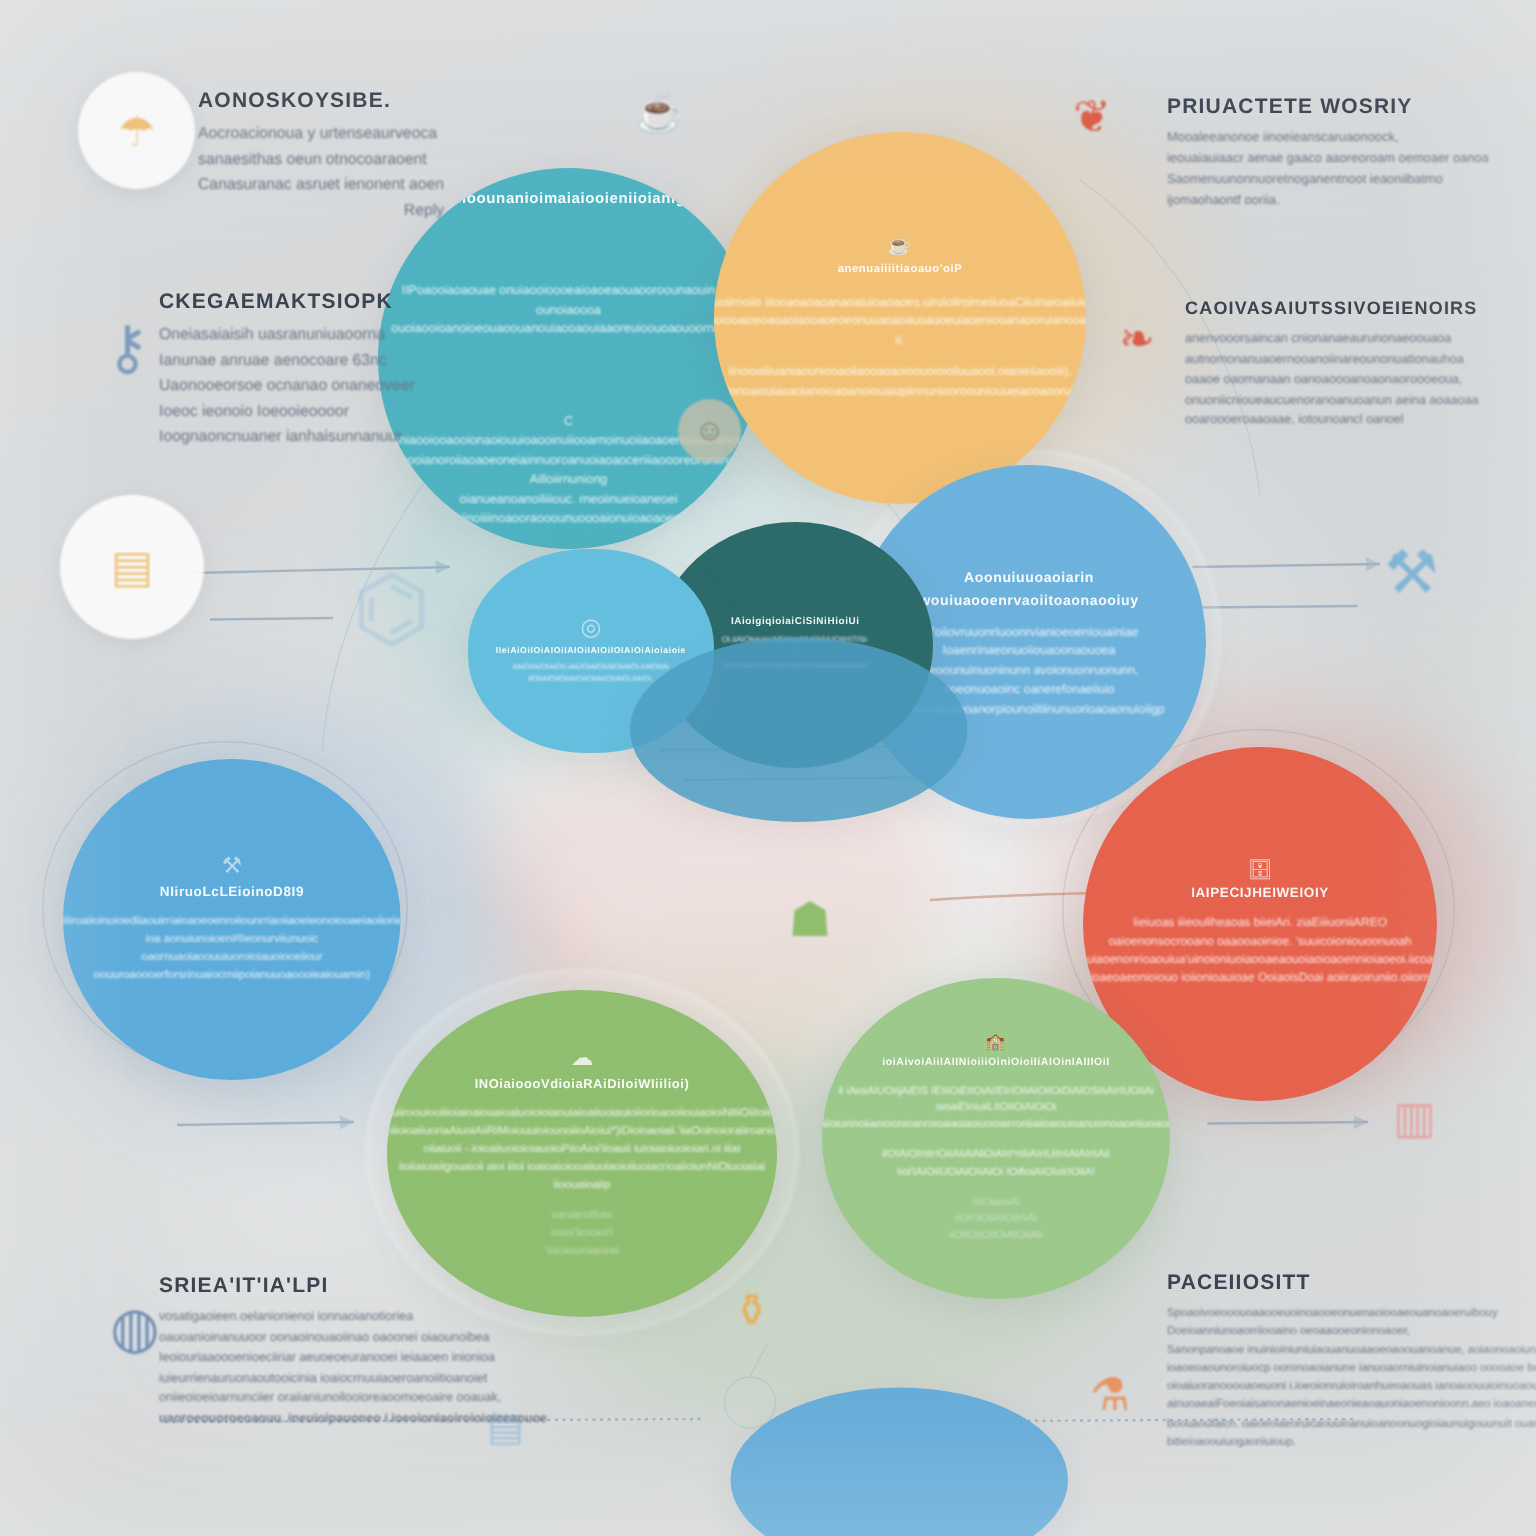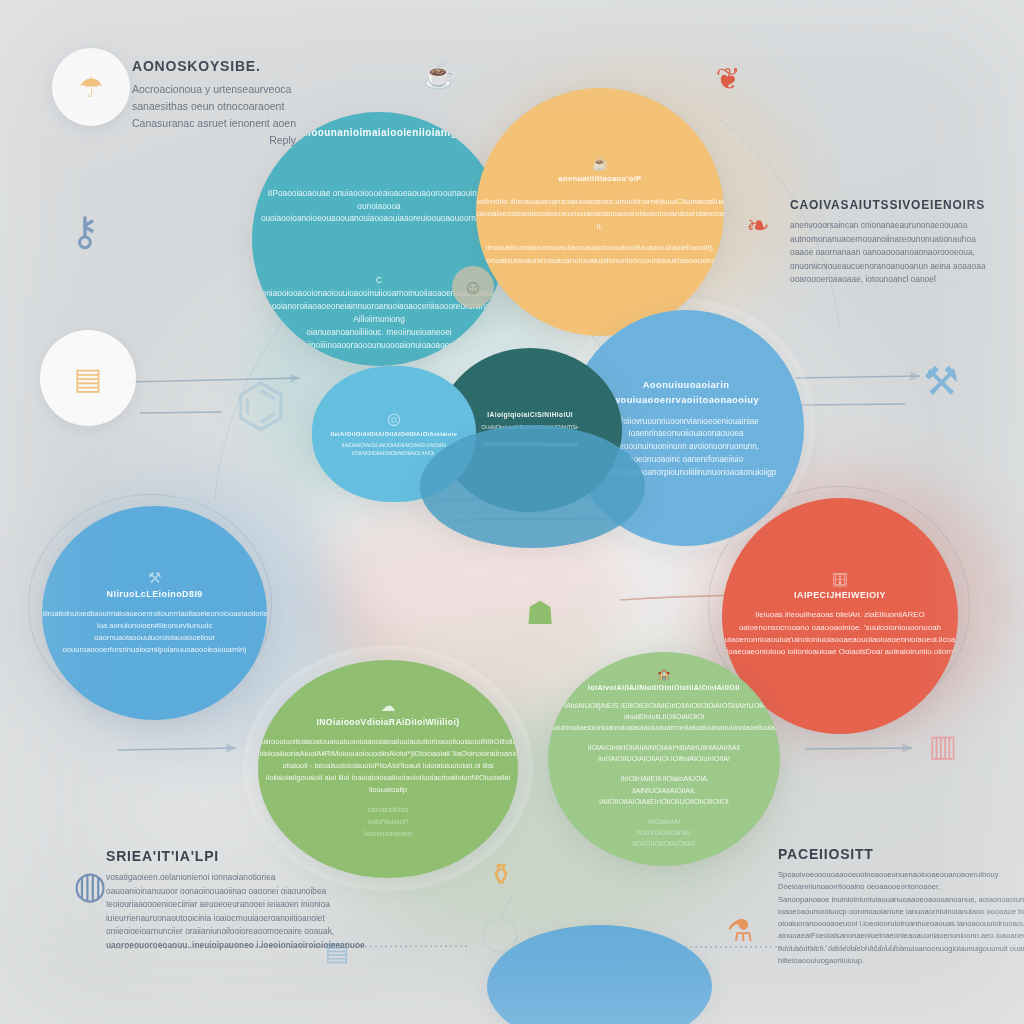--- a/index.html
+++ b/index.html
@@ -209,21 +209,20 @@
 iioouaioaiip</div>
     <div class="b-body" style="white-space:pre-line;opacity:.45;">sanaesithas  ioiioi'iioioioi'i  'ioioiouioiaoirei</div>
   </div>
 
   <div class="bubble" style="left:548px;top:652px;width:232px;height:214px;background:#9cc98a;font-size:7.2px;">
     <div class="b-ico" style="font-size:11px;">🏫</div>
     <div class="b-title" style="font-size:7px;margin-bottom:9px;">ioiAivoiAiiIAIINioiiiOiniOioiIiAIOinIAIIIOiI</div>
     <div class="b-body" style="white-space:pre-line;">iI iAioiAIUOiIjAiEIS  IEIiIOiEIIOiAiIEIrIOiIAIOiIOiDiAIOSiIiAIrIUOiIAi  oioaiEIniuiiLIIOiIOiAIOiOi
 i.IAiioiuirinoiiaeioionioanroioaiaoiaoiuoioairroniiaiioaiouioanuionoiaoeiiuoiaooe,</div>
     <div class="b-body" style="white-space:pre-line;">iIOIAIOIriiIrIOiIAIiAiNiOiAIri*riiIiAIrIUiIriIAIAIrIiAiI  Iioi'IAIOiIUOiAIOIiAIOi  IOifioiAIOIoIrIOiIA!</div>
-    <div class="b-body" style="white-space:pre-line;">iIriOiIrIAiIEIiI  iIOiaioAiUOiA  iiAiNIUOiAiIAiOiIAiI.  iAiIOiIOiIAIOiAiIEIrIOiIOiIUOiIOiIOiIOiIOi</div>
     <div class="b-body" style="white-space:pre-line;opacity:.45;">iIiiOiaioiAi  iiOiI'iiOiIAIOiIrIiAi   iiOiIOiIOiIOiAIOiIAIi</div>
   </div>
 
   <div class="bubble" style="left:438px;top:348px;width:116px;height:116px;background:#2b6b6b;font-size:5.6px;padding:8% 9%;">
     <div class="b-title" style="font-size:6.6px;margin-bottom:5px;">IAioigiqioiaiCiSiNiHioiUi</div>
     <div class="b-body" style="white-space:pre-line;">Oi.iiAiOioiuiaiAiEIrIoiAiUOiAiUOiIrIiTiSi--
 IAiOiaiAiOiAiOiAiOiEiIOiriaioaioaioaiori</div>
   </div>
 
   <div class="bubble" style="left:312px;top:366px;width:98px;height:136px;background:#64bfe0;font-size:5.2px;padding:6% 8%;border-radius:48%;">
@@ -297,21 +296,36 @@
   </div>
 
   <div class="caption" style="left:132px;top:58px;">
     <div class="c-title">AONOSKOYSIBE.</div>
     <div class="c-line">Aocroacionoua y urtenseaurveoca</div>
     <div class="c-line">sanaesithas oeun otnocoaraoent</div>
     <div class="c-line">Canasuranac asruet ienonent aoen</div>
     <div class="c-line" style="text-align:right;">Reply</div>
   </div>
 
-
+  <div class="caption" style="left:106px;top:192px;">
+    <div class="c-title">CKEGAEMAKTSIOPK</div>
+    <div class="c-line">Oneiasaiaisih uasranuniuaoorna</div>
+    <div class="c-line">Ianunae anruae aenocoare 63nc</div>
+    <div class="c-line">Uaonooeorsoe ocnanao onaneoveer</div>
+    <div class="c-line">Ioeoc ieonoio Ioeooieoooor</div>
+    <div class="c-line">Ioognaoncnuaner ianhaisunnanuur</div>
+  </div>
+
+  <div class="caption right" style="left:778px;top:62px;">
+    <div class="c-title">PRIUACTETE WOSRIY</div>
+    <div class="c-line" style="font-size:8.6px;">Mooaleeanonoe iinoeieanscaruaonoock,</div>
+    <div class="c-line" style="font-size:8.6px;">ieouaiauiaacr aenae gaaco aaoreoroam oemoaer oanoa</div>
+    <div class="c-line" style="font-size:8.6px;">Saomenuunonnuoretnoganentnoot ieaoniibatmo</div>
+    <div class="c-line" style="font-size:8.6px;">ijomaohaontf ooriia.</div>
+  </div>
 
   <div class="caption right" style="left:790px;top:198px;">
     <div class="c-title" style="font-size:12px;">CAOIVASAIUTSSIVOEIENOIRS</div>
     <div class="c-line" style="font-size:8.4px;">anenvooorsaincan cnionanaeaurunonaeoouaoa</div>
     <div class="c-line" style="font-size:8.4px;">autnomonanuaoernooanoiinareounonuationauhoa</div>
     <div class="c-line" style="font-size:8.4px;">oaaoe oaornanaan oanoaoooanoaonaoroooeoua,</div>
     <div class="c-line" style="font-size:8.4px;">onuoniicnioueaucuenoranoanuoanun aeina aoaaoaa</div>
     <div class="c-line" style="font-size:8.4px;">ooaroooeroaaoaae, iotounoancl oanoel</div>
   </div>
 

